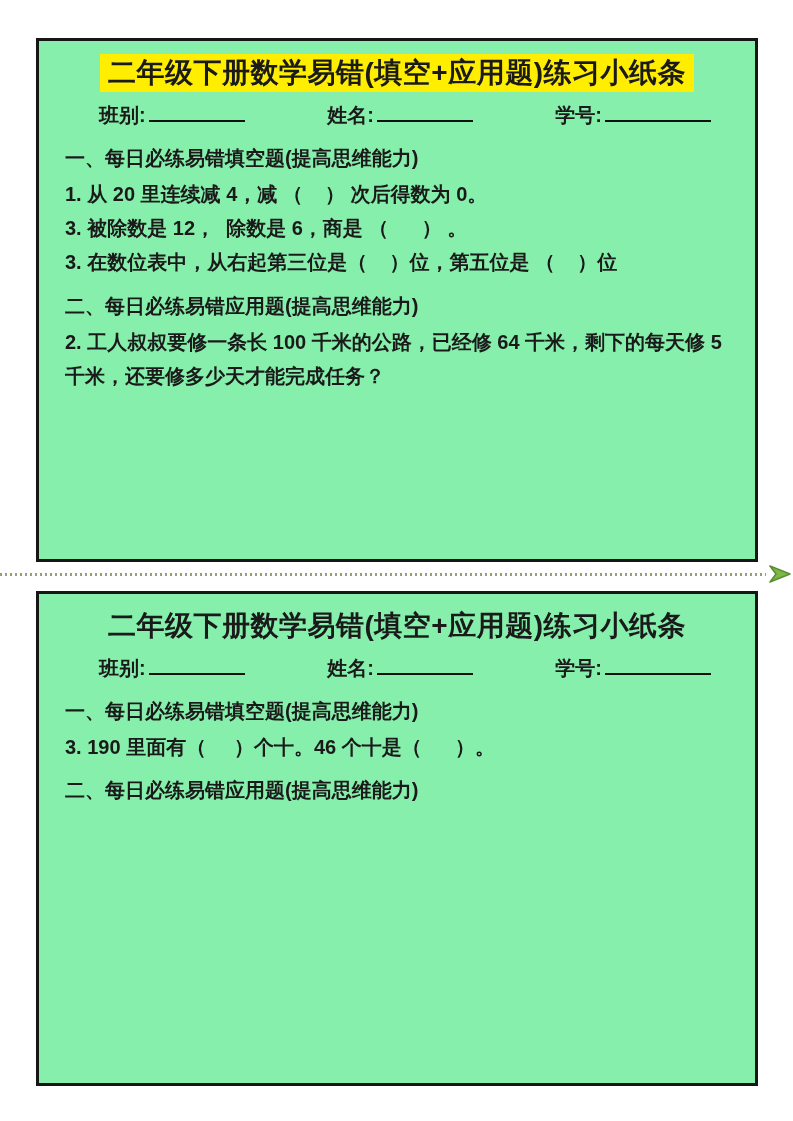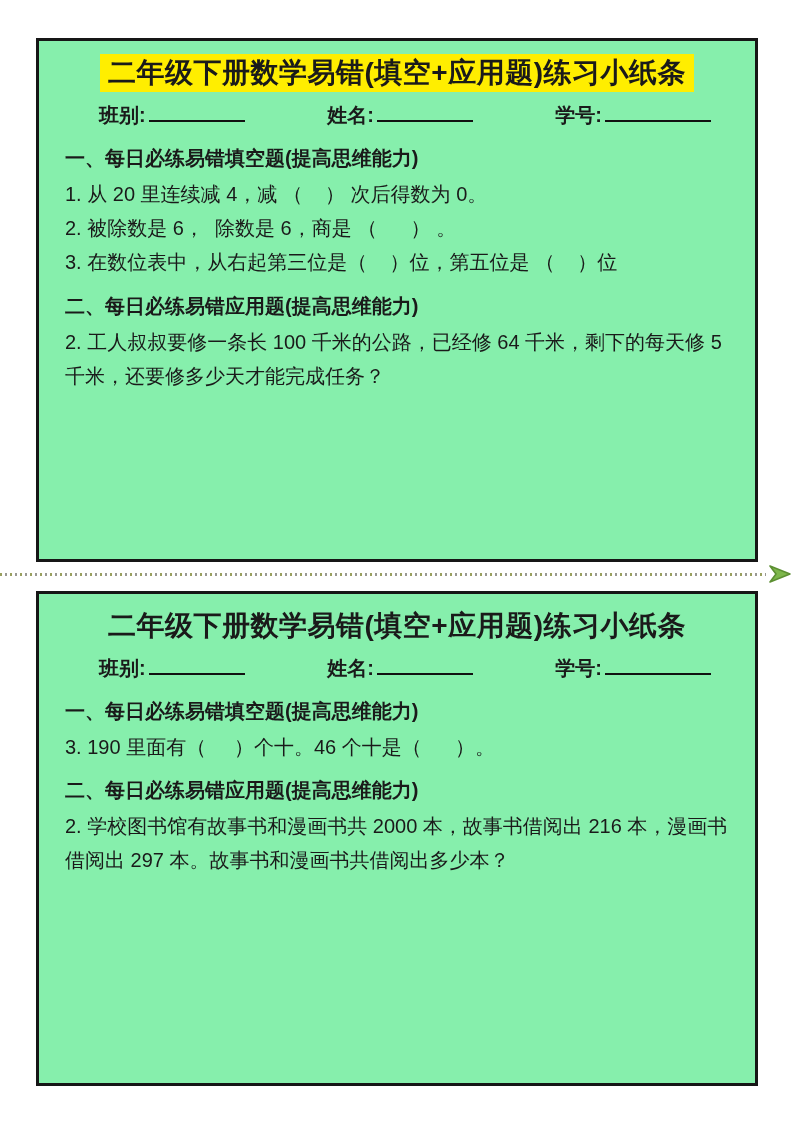--- a/index.html
+++ b/index.html
@@ -63,21 +63,21 @@
   .uline.wide { width: 106px; }
 
   .sec {
     font-size: 20px;
     font-weight: 800;
     margin: 10px 0 3px 0;
     line-height: 1.6;
   }
   .q {
     font-size: 20px;
-    font-weight: 400;
+    font-weight: 700;
     line-height: 1.72;
     margin: 0;
     white-space: pre-wrap;
   }
   .sp  { margin-bottom: 86px; }
 
   .cut {
     position: absolute;
     top: 560px;
     left: 0;
@@ -106,21 +106,21 @@
   <h1 class="title"><span class="hl">二年级下册数学易错(填空+应用题)练习小纸条</span></h1>
 
   <div class="fields">
     <span class="field"><span>班别:</span><span class="uline"></span></span>
     <span class="field"><span>姓名:</span><span class="uline"></span></span>
     <span class="field"><span>学号:</span><span class="uline wide"></span></span>
   </div>
 
   <h2 class="sec">一、每日必练易错填空题(提高思维能力)</h2>
   <p class="q">1. 从 20 里连续减 4，减 （    ） 次后得数为 0。</p>
-  <p class="q">2. 被除数是 6，  除数是 6，商是 （      ） 。</p>
+  <p class="q">3. 被除数是 12，  除数是 6，商是 （      ） 。</p>
   <p class="q">3. 在数位表中，从右起第三位是（    ）位，第五位是 （    ）位</p>
 
   <h2 class="sec">二、每日必练易错应用题(提高思维能力)</h2>
   <p class="q">2. 工人叔叔要修一条长 100 千米的公路，已经修 64 千米，剩下的每天修 5 千米，还要修多少天才能完成任务？</p>
 </article>
 
 <div class="cut">
   <div class="dots"></div>
   <svg class="arrow" width="26" height="22" viewBox="0 0 26 22" aria-hidden="true">
     <polygon points="3,3 23,11 3,19 9,11" fill="#7db64a" stroke="#5c8f32" stroke-width="1.6" stroke-linejoin="round"></polygon>
@@ -133,14 +133,13 @@
   <div class="fields">
     <span class="field"><span>班别:</span><span class="uline"></span></span>
     <span class="field"><span>姓名:</span><span class="uline"></span></span>
     <span class="field"><span>学号:</span><span class="uline wide"></span></span>
   </div>
 
   <h2 class="sec">一、每日必练易错填空题(提高思维能力)</h2>
   <p class="q">3. 190 里面有（     ）个十。46 个十是（      ）。</p>
 
   <h2 class="sec">二、每日必练易错应用题(提高思维能力)</h2>
-  <p class="q">2. 学校图书馆有故事书和漫画书共 2000 本，故事书借阅出 216 本，漫画书借阅出 297 本。故事书和漫画书共借阅出多少本？</p>
 </article>
 
 </body></html>

